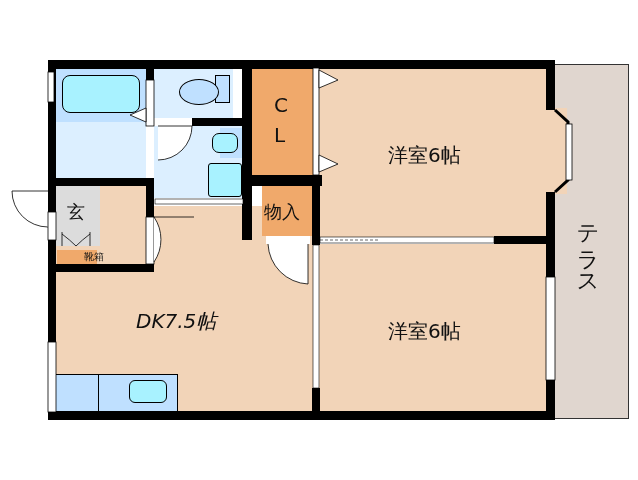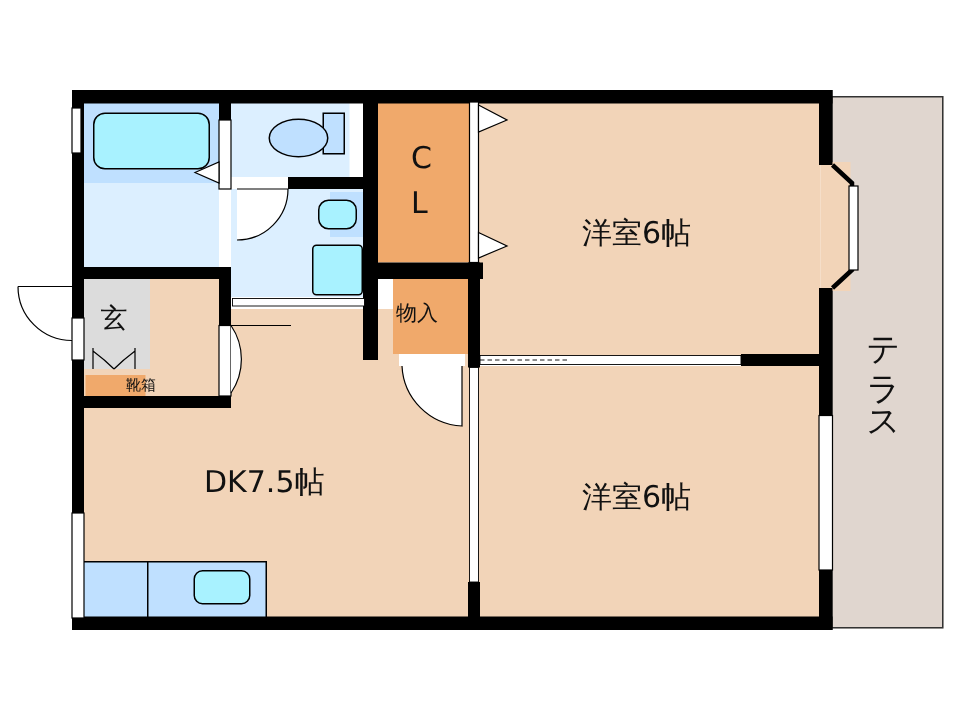--- a/index.html
+++ b/index.html
@@ -20,21 +20,21 @@
 <div class="abs" style="left:56px;top:206px;width:258px;height:206px;background:#f2d4b8;"></div>
 <div class="abs" style="left:100px;top:185px;width:46px;height:80px;background:#f2d4b8;"></div>
 
 <div class="abs" style="left:547px;top:108px;width:20px;height:86px;background:#f2d4b8;"></div>
 
 <div class="abs" style="left:252px;top:68px;width:61px;height:107px;background:#f0a96b;"></div>
 <div class="room-label" style="left:274px;top:93px;font-size:20px;">C</div>
 <div class="room-label" style="left:274px;top:123px;font-size:20px;">L</div>
 
 <div class="abs" style="left:262px;top:186px;width:50px;height:50px;background:#f0a96b;"></div>
-<div class="room-label" style="left:264px;top:200px;font-size:14px;text-align:center;">物入</div>
+<div class="room-label" style="left:264px;top:200px;font-size:18px;text-align:center;">物入</div>
 
 <div class="abs" style="left:56px;top:68px;width:90px;height:110px;background:#dcefff;"></div>
 <div class="abs" style="left:56px;top:68px;width:90px;height:54px;background:#bfe0ff;"></div>
 <div class="abs" style="left:62px;top:75px;width:78px;height:38px;background:#a8f2ff;border:1.5px solid #000;border-radius:8px;"></div>
 
 <div class="abs" style="left:154px;top:68px;width:79px;height:50px;background:#dcefff;"></div>
 <div class="abs" style="left:215px;top:75px;width:15px;height:28px;background:#bfe0ff;border:1px solid #000;"></div>
 <div class="abs" style="left:179px;top:79px;width:40px;height:26px;background:#bfe0ff;border:1px solid #000;border-radius:50%;"></div>
 
 <div class="abs" style="left:154px;top:126px;width:89px;height:72px;background:#dcefff;"></div>
@@ -46,21 +46,21 @@
 <div class="room-label" style="left:67px;top:200px;font-size:18px;">玄</div>
 <div class="abs" style="left:57px;top:250px;width:40px;height:14px;background:#f0a96b;"></div>
 <div class="room-label" style="left:64px;top:250px;font-size:10px;margin-left:20px;">靴箱</div>
 
 <div class="abs" style="left:56px;top:374px;width:122px;height:38px;background:#bfe0ff;border:1px solid #000;border-bottom:none;border-left:none;"></div>
 <div class="abs" style="left:98px;top:374px;width:1px;height:38px;background:#000;"></div>
 <div class="abs" style="left:129px;top:380px;width:38px;height:23px;background:#a8f2ff;border:1px solid #000;border-radius:6px;"></div>
 
 <div class="room-label" style="left:388px;top:142px;font-size:20px;">洋室6帖</div>
 <div class="room-label" style="left:388px;top:318px;font-size:20px;">洋室6帖</div>
-<div class="room-label" style="left:136px;top:308px;font-size:20px;">DK7.5帖</div>
+<div class="room-label" style="left:136px;top:308px;font-size:20px;font-style:italic;">DK7.5帖</div>
 
 <div class="wall" style="left:48px;top:60px;width:507px;height:9px;"></div>
 <div class="wall" style="left:48px;top:411px;width:507px;height:9px;"></div>
 <div class="wall" style="left:48px;top:60px;width:8px;height:152px;"></div>
 <div class="wall" style="left:48px;top:240px;width:8px;height:102px;"></div>
 <div class="wall" style="left:546px;top:60px;width:9px;height:50px;"></div>
 <div class="wall" style="left:546px;top:192px;width:9px;height:85px;"></div>
 <div class="wall" style="left:546px;top:380px;width:9px;height:40px;"></div>
 <div class="wall" style="left:146px;top:60px;width:8px;height:20px;"></div>
 <div class="wall" style="left:146px;top:180px;width:8px;height:90px;"></div>

